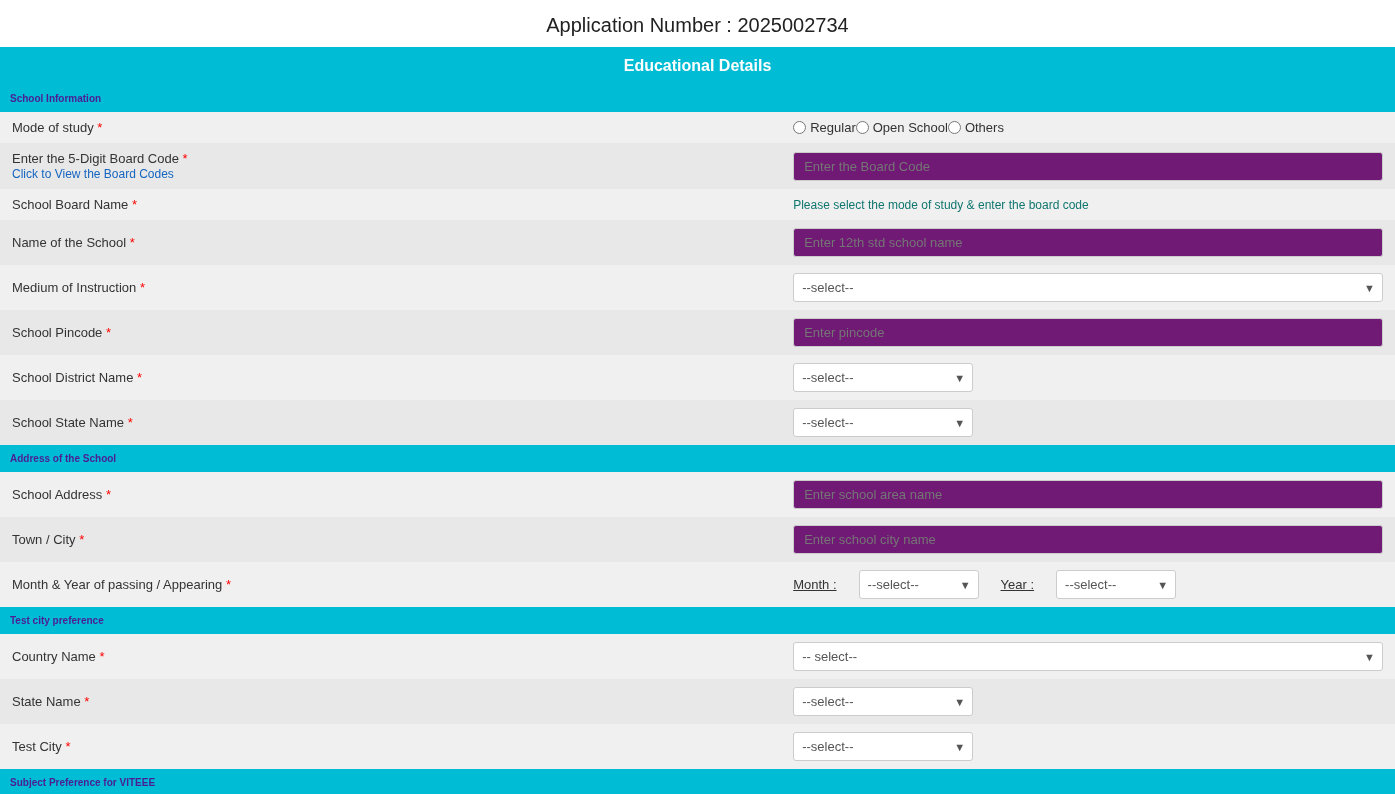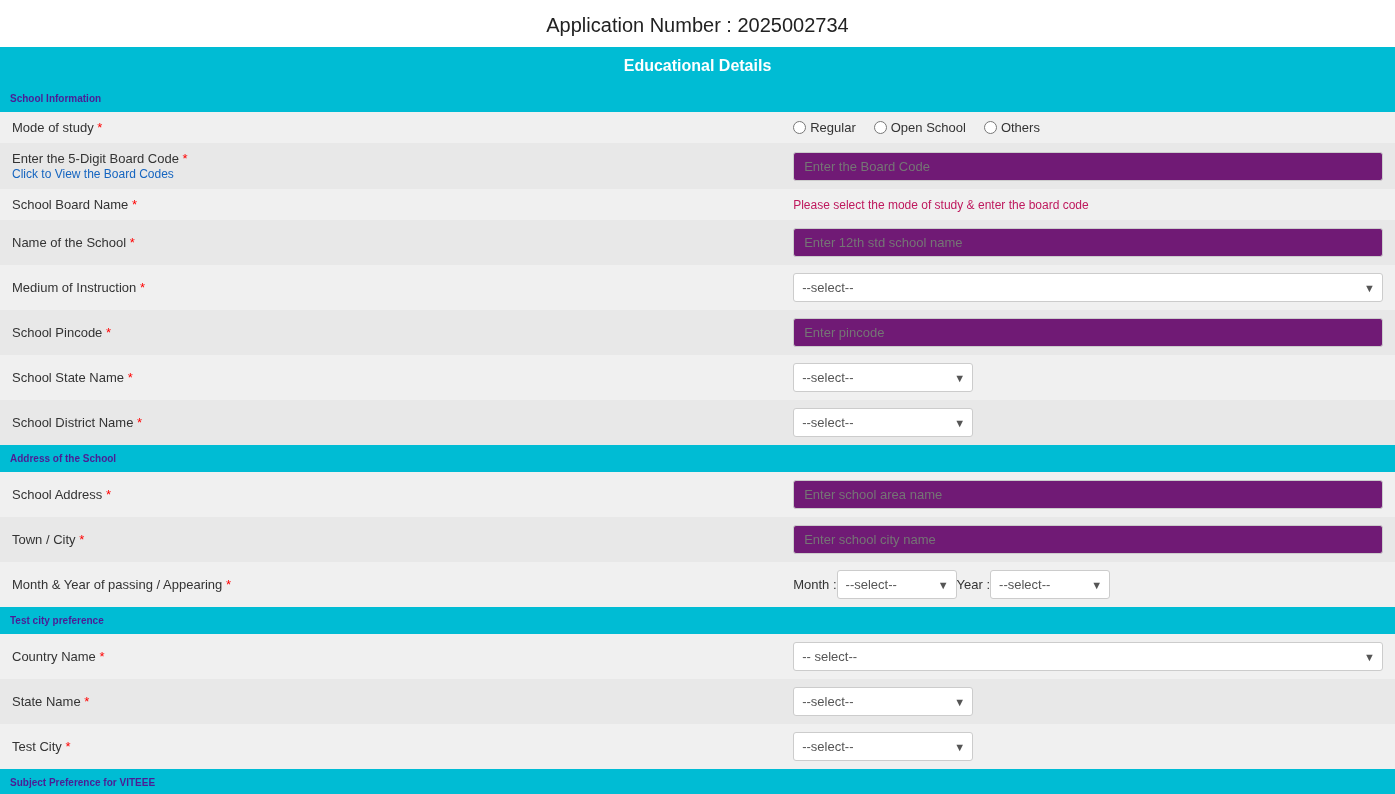--- a/index.html
+++ b/index.html
@@ -103,48 +103,48 @@
     .select-full {
       width: 100%;
     }
 
     .select-wrapper-full {
       width: 100%;
     }
 
     .radio-group {
       display: flex;
-      gap: 18px;
       align-items: center;
     }
 
     .radio-group label {
       display: flex;
       align-items: center;
       gap: 4px;
       cursor: pointer;
       color: #333;
     }
 
     .board-link {
       color: #1565c0;
       font-size: 12px;
       cursor: pointer;
       text-decoration: none;
     }
 
     .error-text {
-      color: #be185d;
+      color: #0f766e;
       font-size: 12px;
     }
 
     .month-year-row {
       display: flex;
       align-items: center;
-      gap: 0;
+      gap: 22px;
+      text-decoration: underline;
     }
   </style>
 </head>
 <body>
 
 <div class="app-title">Application Number : 2025002734</div>
 
 <div class="section-header-main">Educational Details</div>
 
 <div class="section-header">School Information</div>
@@ -226,35 +226,35 @@
       <span>School Pincode</span>
       <span class="required">*</span>
     </td>
     <td>
       <input type="text" class="field-input" placeholder="Enter pincode" style="">
     </td>
   </tr>
 
   <tr>
     <td>
-      <span>School State Name</span>
+      <span>School District Name</span>
       <span class="required">*</span>
     </td>
     <td>
       <div class="select-wrapper">
         <select class="field-select" style="min-width:180px;">
           <option value="">--select--</option>
         </select>
       </div>
     </td>
   </tr>
 
   <tr>
     <td>
-      <span>School District Name</span>
+      <span>School State Name</span>
       <span class="required">*</span>
     </td>
     <td>
       <div class="select-wrapper">
         <select class="field-select" style="min-width:180px;">
           <option value="">--select--</option>
         </select>
       </div>
     </td>
   </tr>

